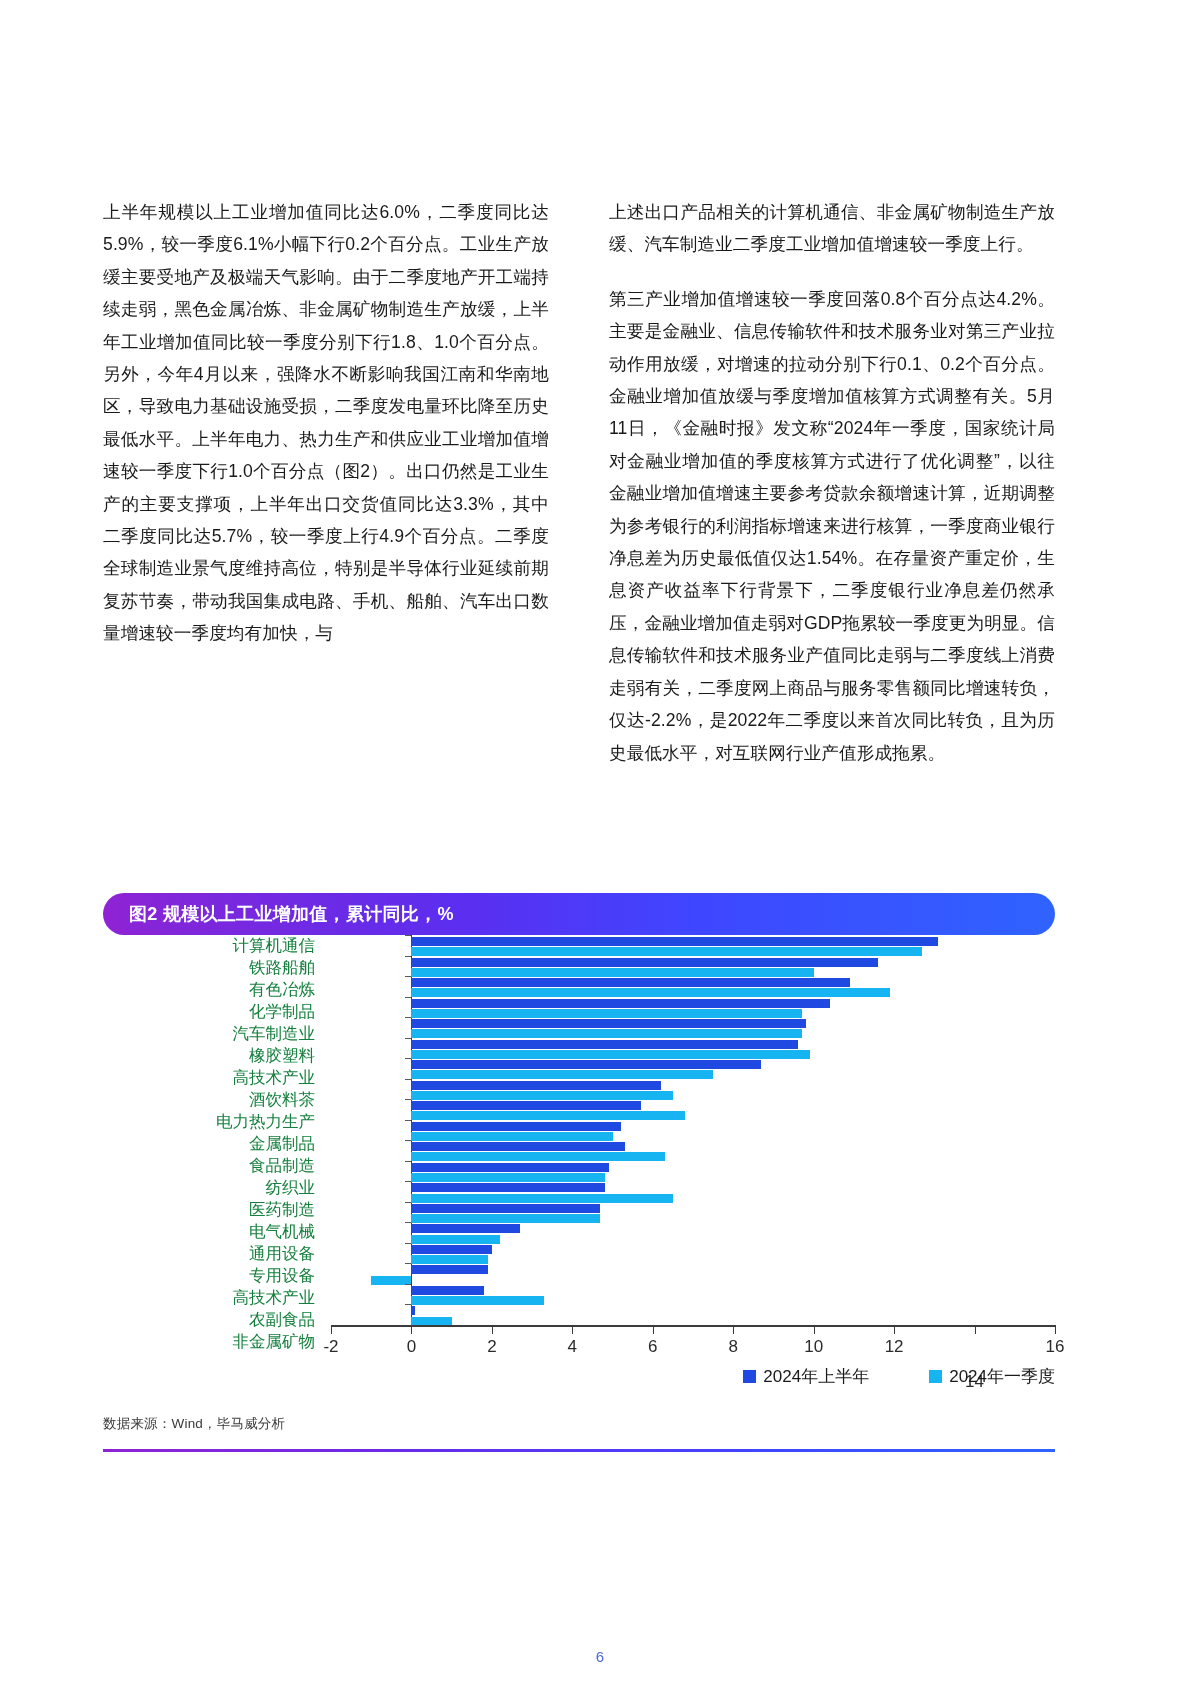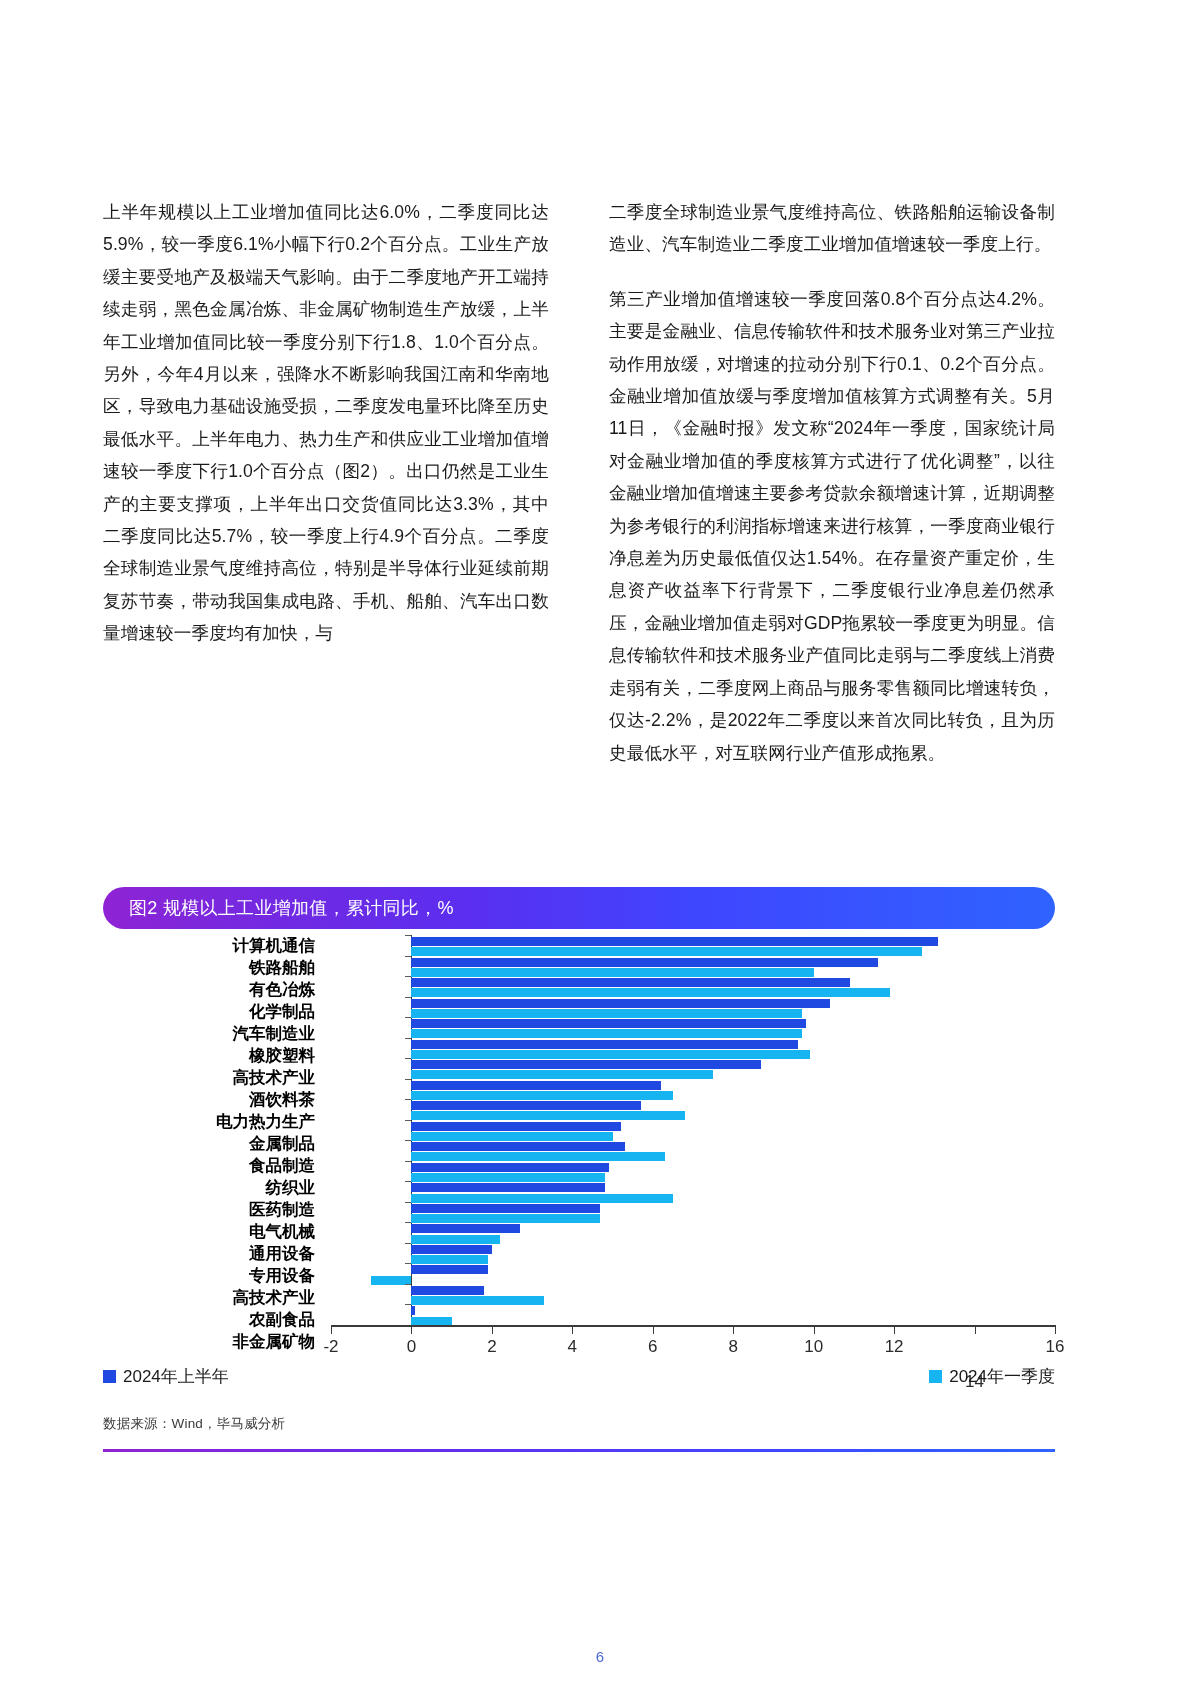--- a/index.html
+++ b/index.html
@@ -23,43 +23,42 @@
     margin:0 0 22px 0;color:#1a1a1a;
     letter-spacing:0.1px;
   }
   .para:last-child{margin-bottom:0;}
 
   
   .figure{
     position:absolute;left:103px;top:877px;width:952px;height:620px;
   }
   .fig-title{
-    position:absolute;left:0;top:10px;
+    position:absolute;left:0;top:16px;
     height:42px;width:952px;
     border-radius:21px 21px 21px 21px;
     background:linear-gradient(90deg,#8f23d4 0%,#7a28dd 12%,#5b2ef0 38%,#3f46ff 62%,#2f63ff 100%);
-    color:#ffffff;font-size:18px;font-weight:normal;
+    color:#ffffff;font-size:18px;font-weight:bold;
     display:flex;align-items:center;
     padding-left:26px;box-sizing:border-box;
     letter-spacing:0.3px;
   }
 
   .plot{
     position:absolute;left:0;top:58px;width:952px;height:430px;
   }
   
   .cats{
     position:absolute;left:0;top:0;width:220px;height:390px;
     display:flex;flex-direction:column;
   }
   .cat{
     flex:1;display:flex;align-items:center;justify-content:flex-end;
-    font-size:16.5px;color:#000000;padding-right:8px;box-sizing:border-box;
+    font-size:16.5px;color:#15803d;padding-right:8px;box-sizing:border-box;
     white-space:nowrap;
-    font-weight:bold;
   }
   
   .bars{
     position:absolute;left:228px;top:0;width:724px;height:390px;
   }
   .axis-line{
     position:absolute;left:0px;top:0;width:1px;height:390px;background:#3b3b3b;
   }
   .tickmark{
     position:absolute;left:-6px;width:6px;height:1px;background:#5a5a5a;
@@ -76,21 +75,21 @@
   .xtick{
     position:absolute;top:390px;width:1px;height:9px;background:#3b3b3b;
   }
   .xlabel{
     position:absolute;top:402px;font-size:17px;color:#2b2b2b;
     transform:translateX(-50%);
   }
 
   .legend{
     position:absolute;left:0;top:488px;width:952px;
-    display:flex;justify-content:space-between;gap:60px;align-items:center;
+    display:flex;justify-content:flex-end;gap:60px;align-items:center;
     font-size:17px;color:#1a1a1a;
   }
   .legend-item{display:flex;align-items:center;gap:7px;}
   .swatch{width:13px;height:13px;display:inline-block;}
   .swatch.h1{background:#1f49e0;}
   .swatch.q1{background:#16b4f0;}
 
   .source{
     position:absolute;left:0;top:538px;font-size:13.5px;color:#3a3a3a;
     letter-spacing:0.2px;
@@ -113,21 +112,21 @@
 </head>
 <body>
 
 <div class="page">
 
   <div class="columns">
     <div class="col">
       <p class="para">上半年规模以上工业增加值同比达6.0%，二季度同比达5.9%，较一季度6.1%小幅下行0.2个百分点。工业生产放缓主要受地产及极端天气影响。由于二季度地产开工端持续走弱，黑色金属冶炼、非金属矿物制造生产放缓，上半年工业增加值同比较一季度分别下行1.8、1.0个百分点。另外，今年4月以来，强降水不断影响我国江南和华南地区，导致电力基础设施受损，二季度发电量环比降至历史最低水平。上半年电力、热力生产和供应业工业增加值增速较一季度下行1.0个百分点（图2）。出口仍然是工业生产的主要支撑项，上半年出口交货值同比达3.3%，其中二季度同比达5.7%，较一季度上行4.9个百分点。二季度全球制造业景气度维持高位，特别是半导体行业延续前期复苏节奏，带动我国集成电路、手机、船舶、汽车出口数量增速较一季度均有加快，与</p>
     </div>
     <div class="col">
-      <p class="para">二季度全球制造业景气度维持高位、铁路船舶运输设备制造业、汽车制造业二季度工业增加值增速较一季度上行。</p>
+      <p class="para">上述出口产品相关的计算机通信、非金属矿物制造生产放缓、汽车制造业二季度工业增加值增速较一季度上行。</p>
       <p class="para">第三产业增加值增速较一季度回落0.8个百分点达4.2%。主要是金融业、信息传输软件和技术服务业对第三产业拉动作用放缓，对增速的拉动分别下行0.1、0.2个百分点。金融业增加值放缓与季度增加值核算方式调整有关。5月11日，《金融时报》发文称“2024年一季度，国家统计局对金融业增加值的季度核算方式进行了优化调整”，以往金融业增加值增速主要参考贷款余额增速计算，近期调整为参考银行的利润指标增速来进行核算，一季度商业银行净息差为历史最低值仅达1.54%。在存量资产重定价，生息资产收益率下行背景下，二季度银行业净息差仍然承压，金融业增加值走弱对GDP拖累较一季度更为明显。信息传输软件和技术服务业产值同比走弱与二季度线上消费走弱有关，二季度网上商品与服务零售额同比增速转负，仅达-2.2%，是2022年二季度以来首次同比转负，且为历史最低水平，对互联网行业产值形成拖累。</p>
     </div>
   </div>
 
   <div class="figure">
     <div class="fig-title">图2 规模以上工业增加值，累计同比，%</div>
 
     <div class="plot">
       <div class="cats" id="cat-col">
           <div class="cat">计算机通信</div>

